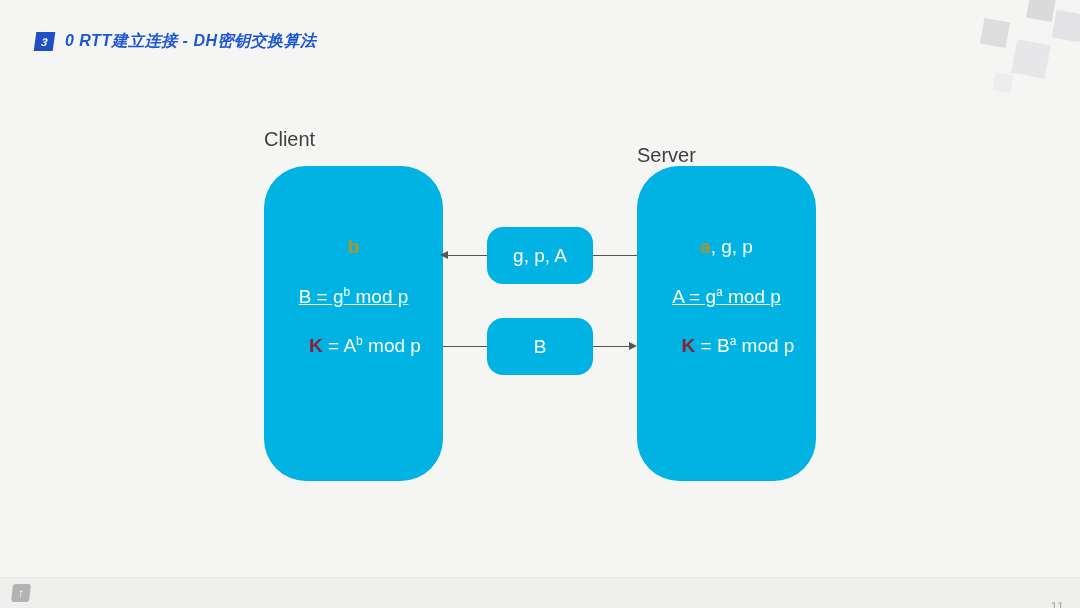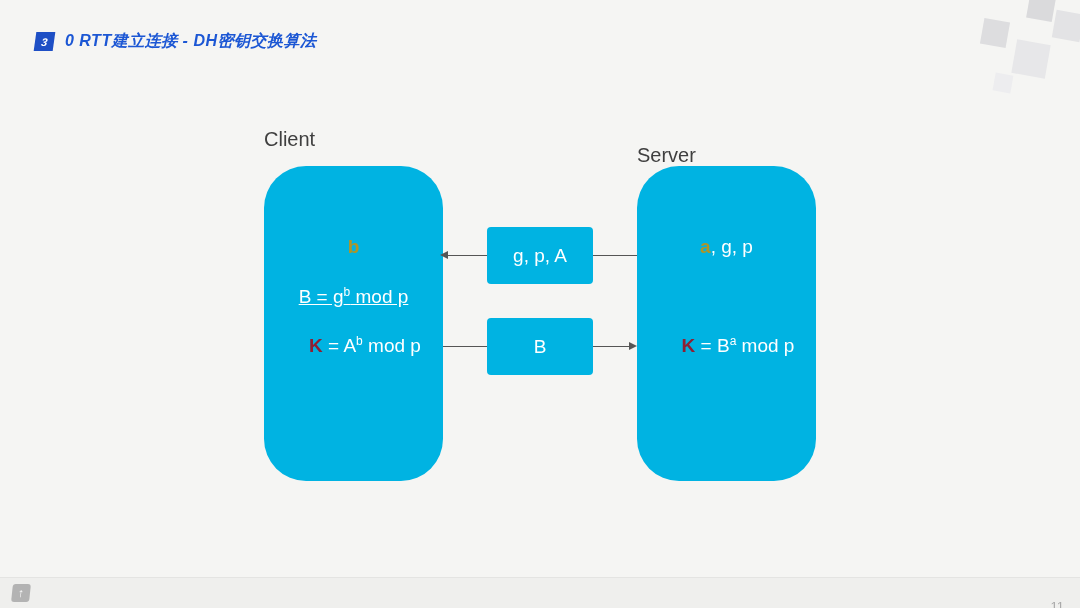--- a/index.html
+++ b/index.html
@@ -58,21 +58,21 @@
   .row-1 { top: 70px; }
   .row-2 { top: 119px; text-decoration: underline; }
   .row-3 { top: 168px; padding-left: 23px; }
   .sup { font-size: 12px; vertical-align: super; white-space: pre; }
   .secret { color: #ae9528; font-weight: bold; }
   .key-k  { color: #8e2034; font-weight: bold; }
   .w { white-space: pre; }
 
   .msg-box {
     position: absolute; left: 487px; width: 106px; height: 57px;
-    background: #00b3e2; border-radius: 4px;
+    background: #00b3e2; border-radius: 16px;
     display: flex; align-items: center; justify-content: center;
     color: #ffffff; font-size: 19px; white-space: pre;
   }
   .msg-1 { top: 227px; }
   .msg-2 { top: 318px; }
 
   .conn { position: absolute; height: 0; border-top: 1.5px solid #555555; }
   .conn-1a { left: 445px; top: 255px; width: 42px; }
   .conn-1b { left: 593px; top: 255px; width: 44px; }
   .conn-2a { left: 443px; top: 346px; width: 44px; }
@@ -128,20 +128,21 @@
   <div class="party-label label-server">Server</div>
 
   <div class="party-box box-client">
     <div class="row row-1"><span class="secret">b</span></div>
     <div class="row row-2"><span class="w">B = g</span><span class="sup">b</span><span class="w"> mod p</span></div>
     <div class="row row-3"><span class="key-k">K</span><span class="w"> = A</span><span class="sup">b</span><span class="w"> mod p</span></div>
   </div>
 
   <div class="party-box box-server">
     <div class="row row-1"><span class="secret">a</span><span class="w">, g, p</span></div>
+    <div class="row row-2"><span class="w">A = g</span><span class="sup">a</span><span class="w"> mod p</span></div>
     <div class="row row-3"><span class="key-k">K</span><span class="w"> = B</span><span class="sup">a</span><span class="w"> mod p</span></div>
   </div>
 
   <div class="msg-box msg-1">g, p, A</div>
   <div class="msg-box msg-2">B</div>
 
   <div class="conn conn-1a"></div>
   <div class="conn conn-1b"></div>
   <div class="conn conn-2a"></div>
   <div class="conn conn-2b"></div>

